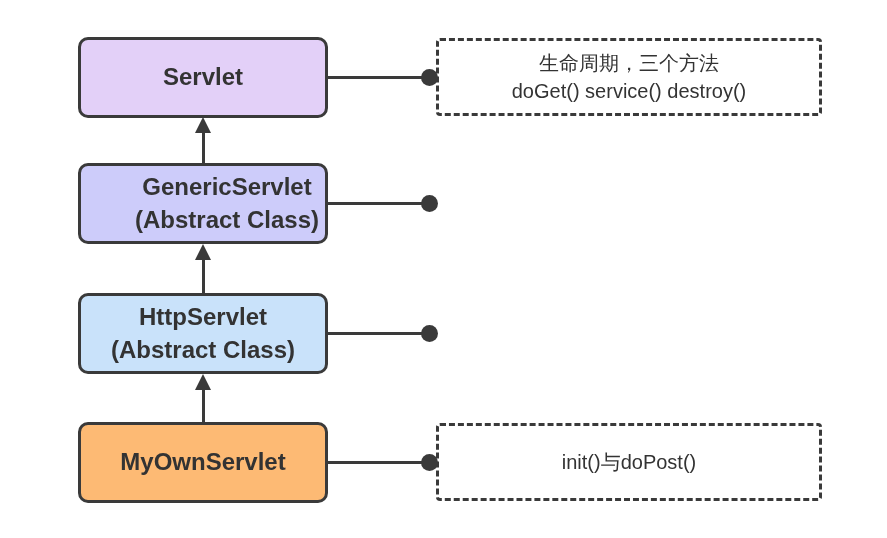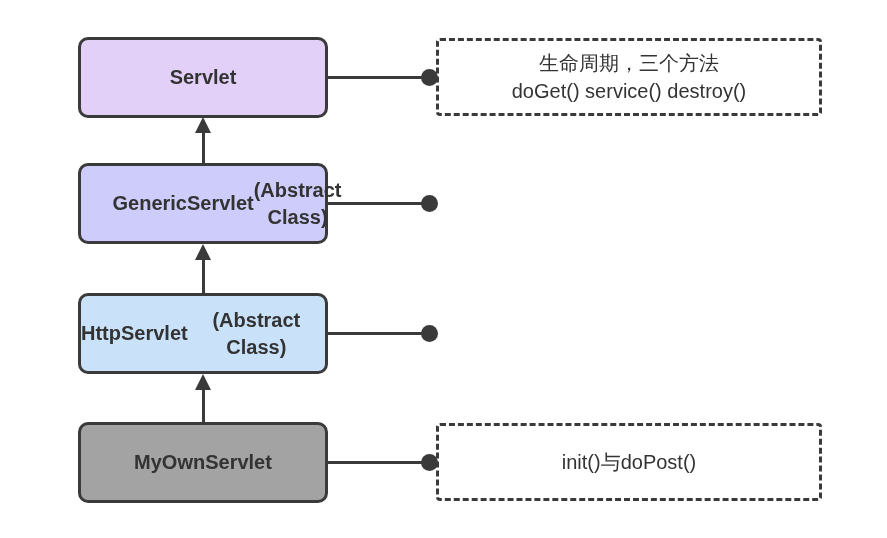--- a/index.html
+++ b/index.html
@@ -24,24 +24,25 @@
   .node {
     position: absolute;
     left: 78px;
     top: 0;
     width: 250px;
     height: 81px;
     box-sizing: border-box;
     border: 3px solid #3a3a3a;
     border-radius: 10px;
     display: flex;
+    flex-direction: column;
     align-items: center;
     justify-content: center;
     font-weight: bold;
-    font-size: 20px;
+    font-size: 24px;
     line-height: 1.35;
     text-align: center;
     z-index: 2;
   }
   .link {
     position: absolute;
     left: 326px;
     top: 39px;
     width: 103px;
     height: 3px;
@@ -141,21 +142,21 @@
     <div class="link"></div>
     <div class="dot"></div>
   </div>
 
   <div class="arrow" style="left:195px;top:374px;height:48px;">
     <div class="arrow-head"></div>
     <div class="arrow-shaft"></div>
   </div>
 
   <div class="row" style="top:422px;height:83px;">
-    <div class="node" style="background-color: #a3a3a3;">
+    <div class="node" style="background-color: #fdba74;">
       <div>MyOwnServlet</div>
     </div>
     <div class="link"></div>
     <div class="dot"></div>
     <div class="note">
       <div>init()与doPost()</div>
     </div>
   </div>
 
 </div>

